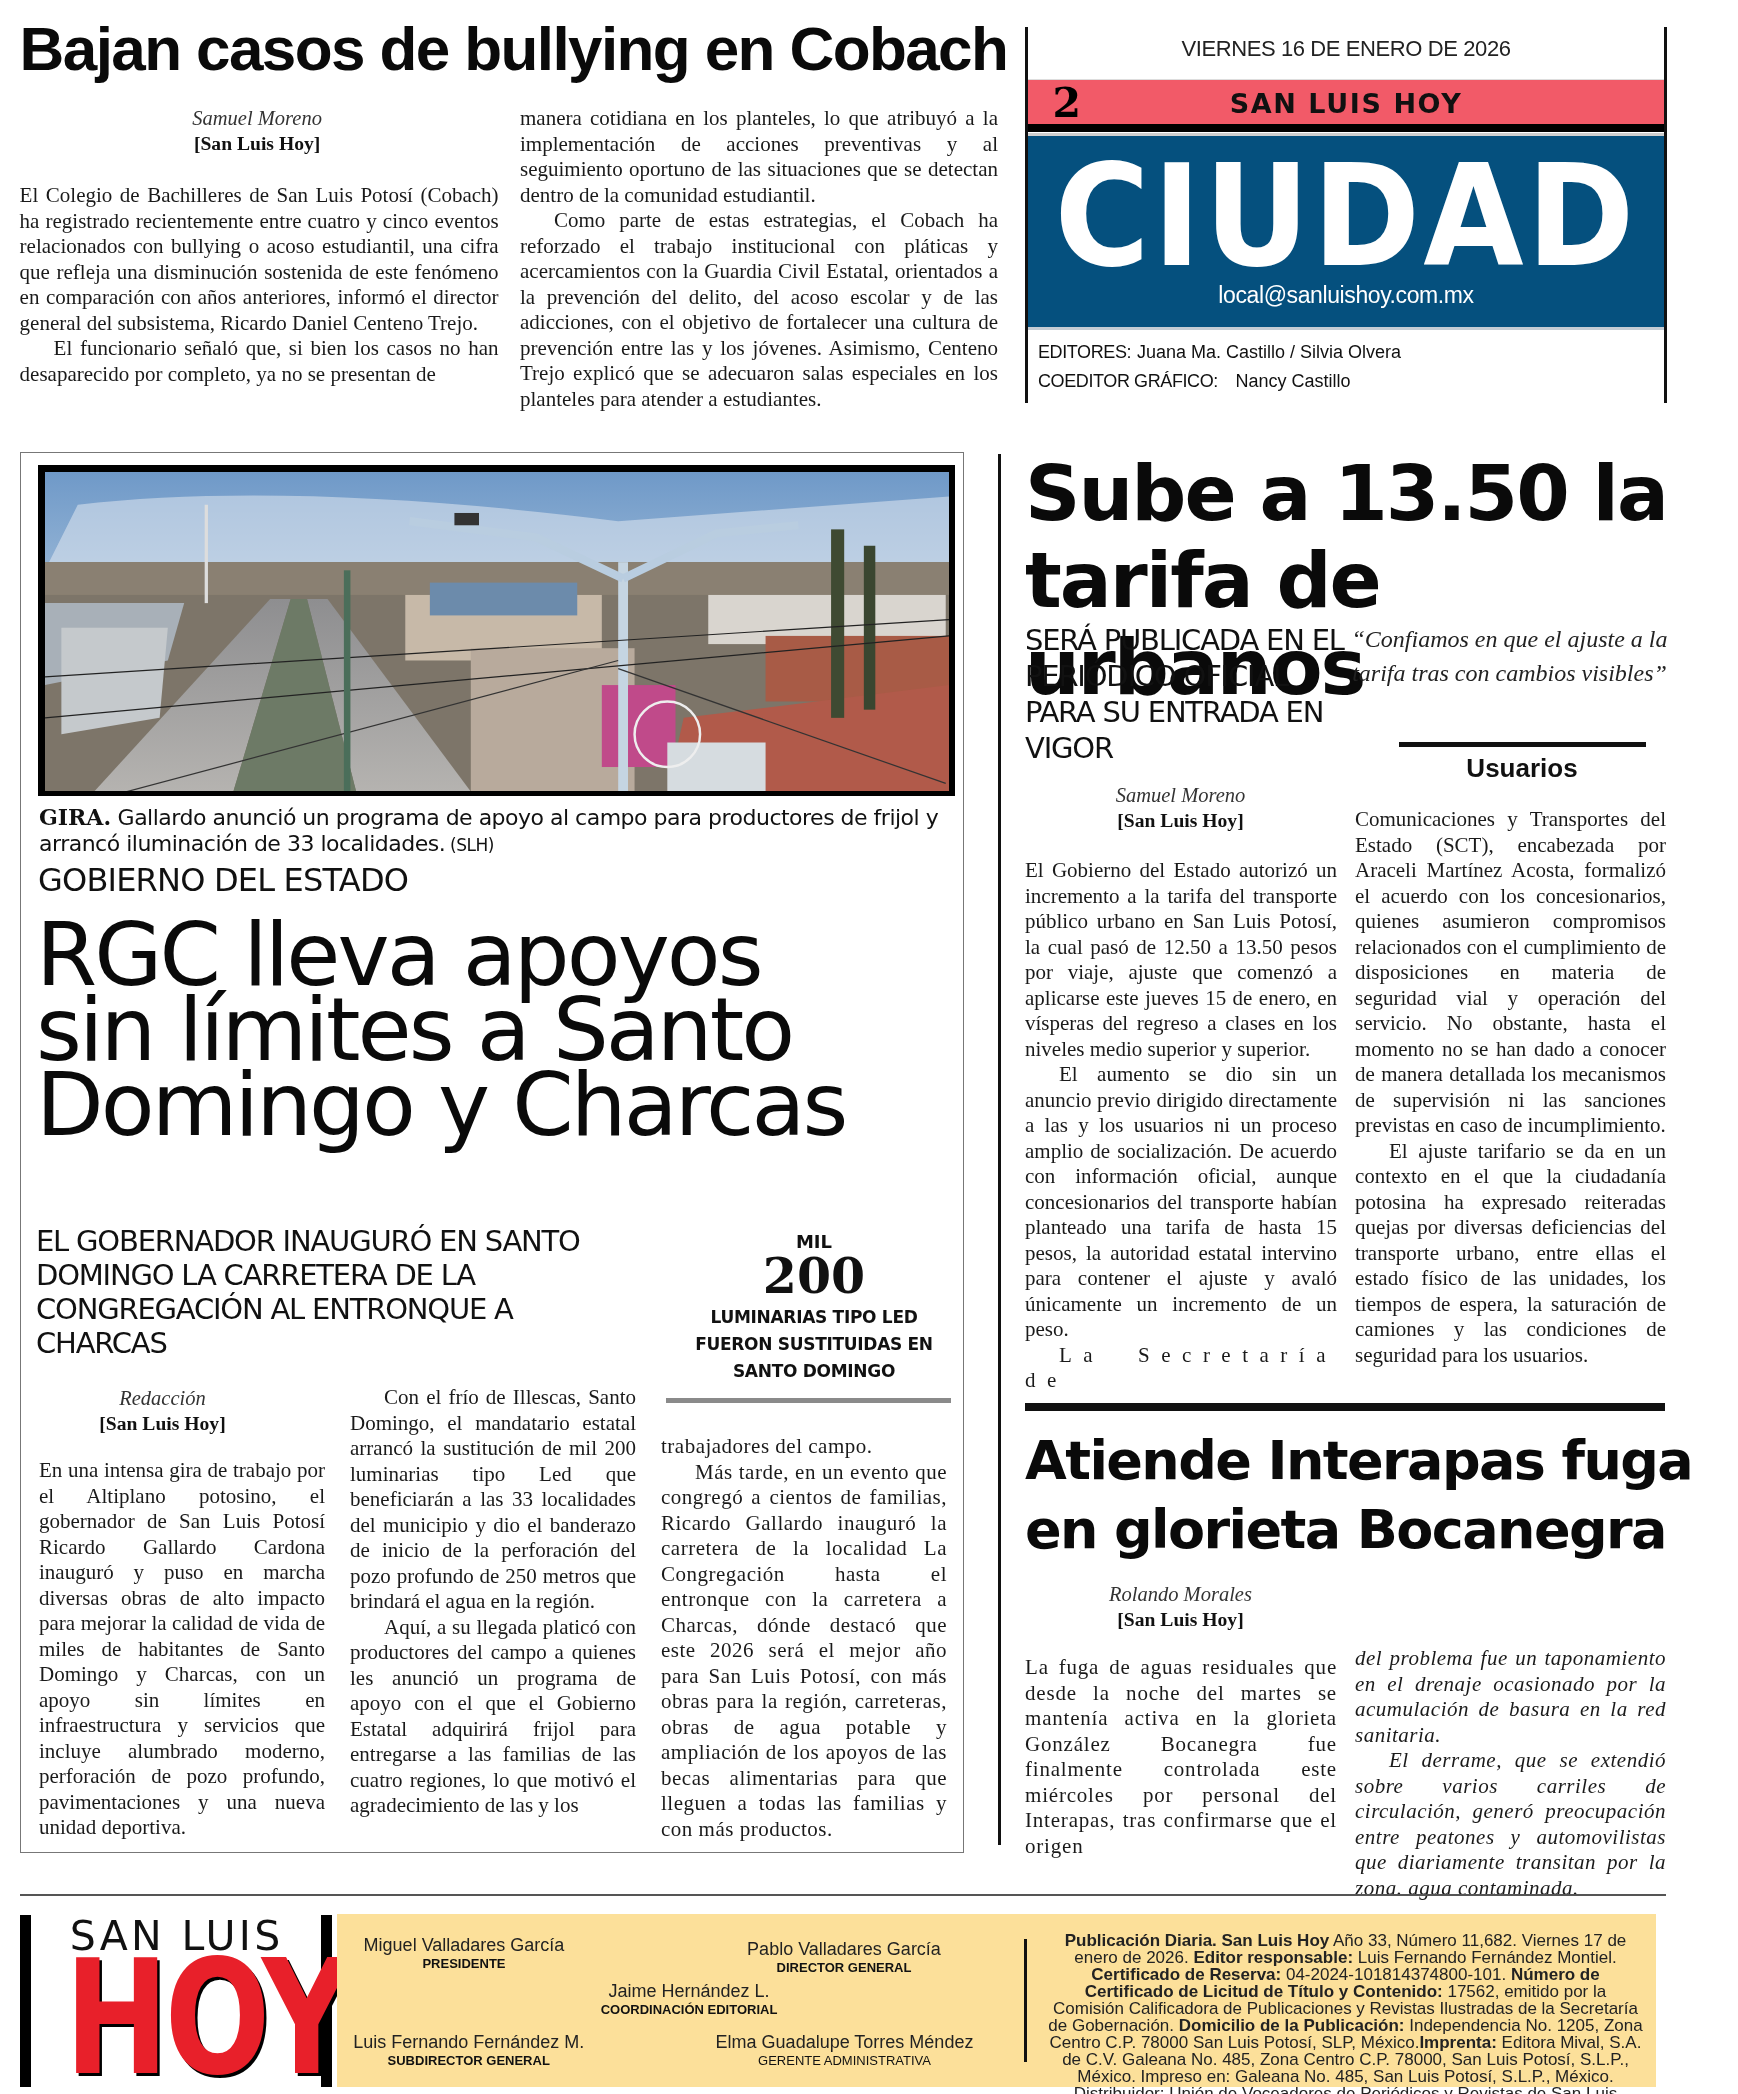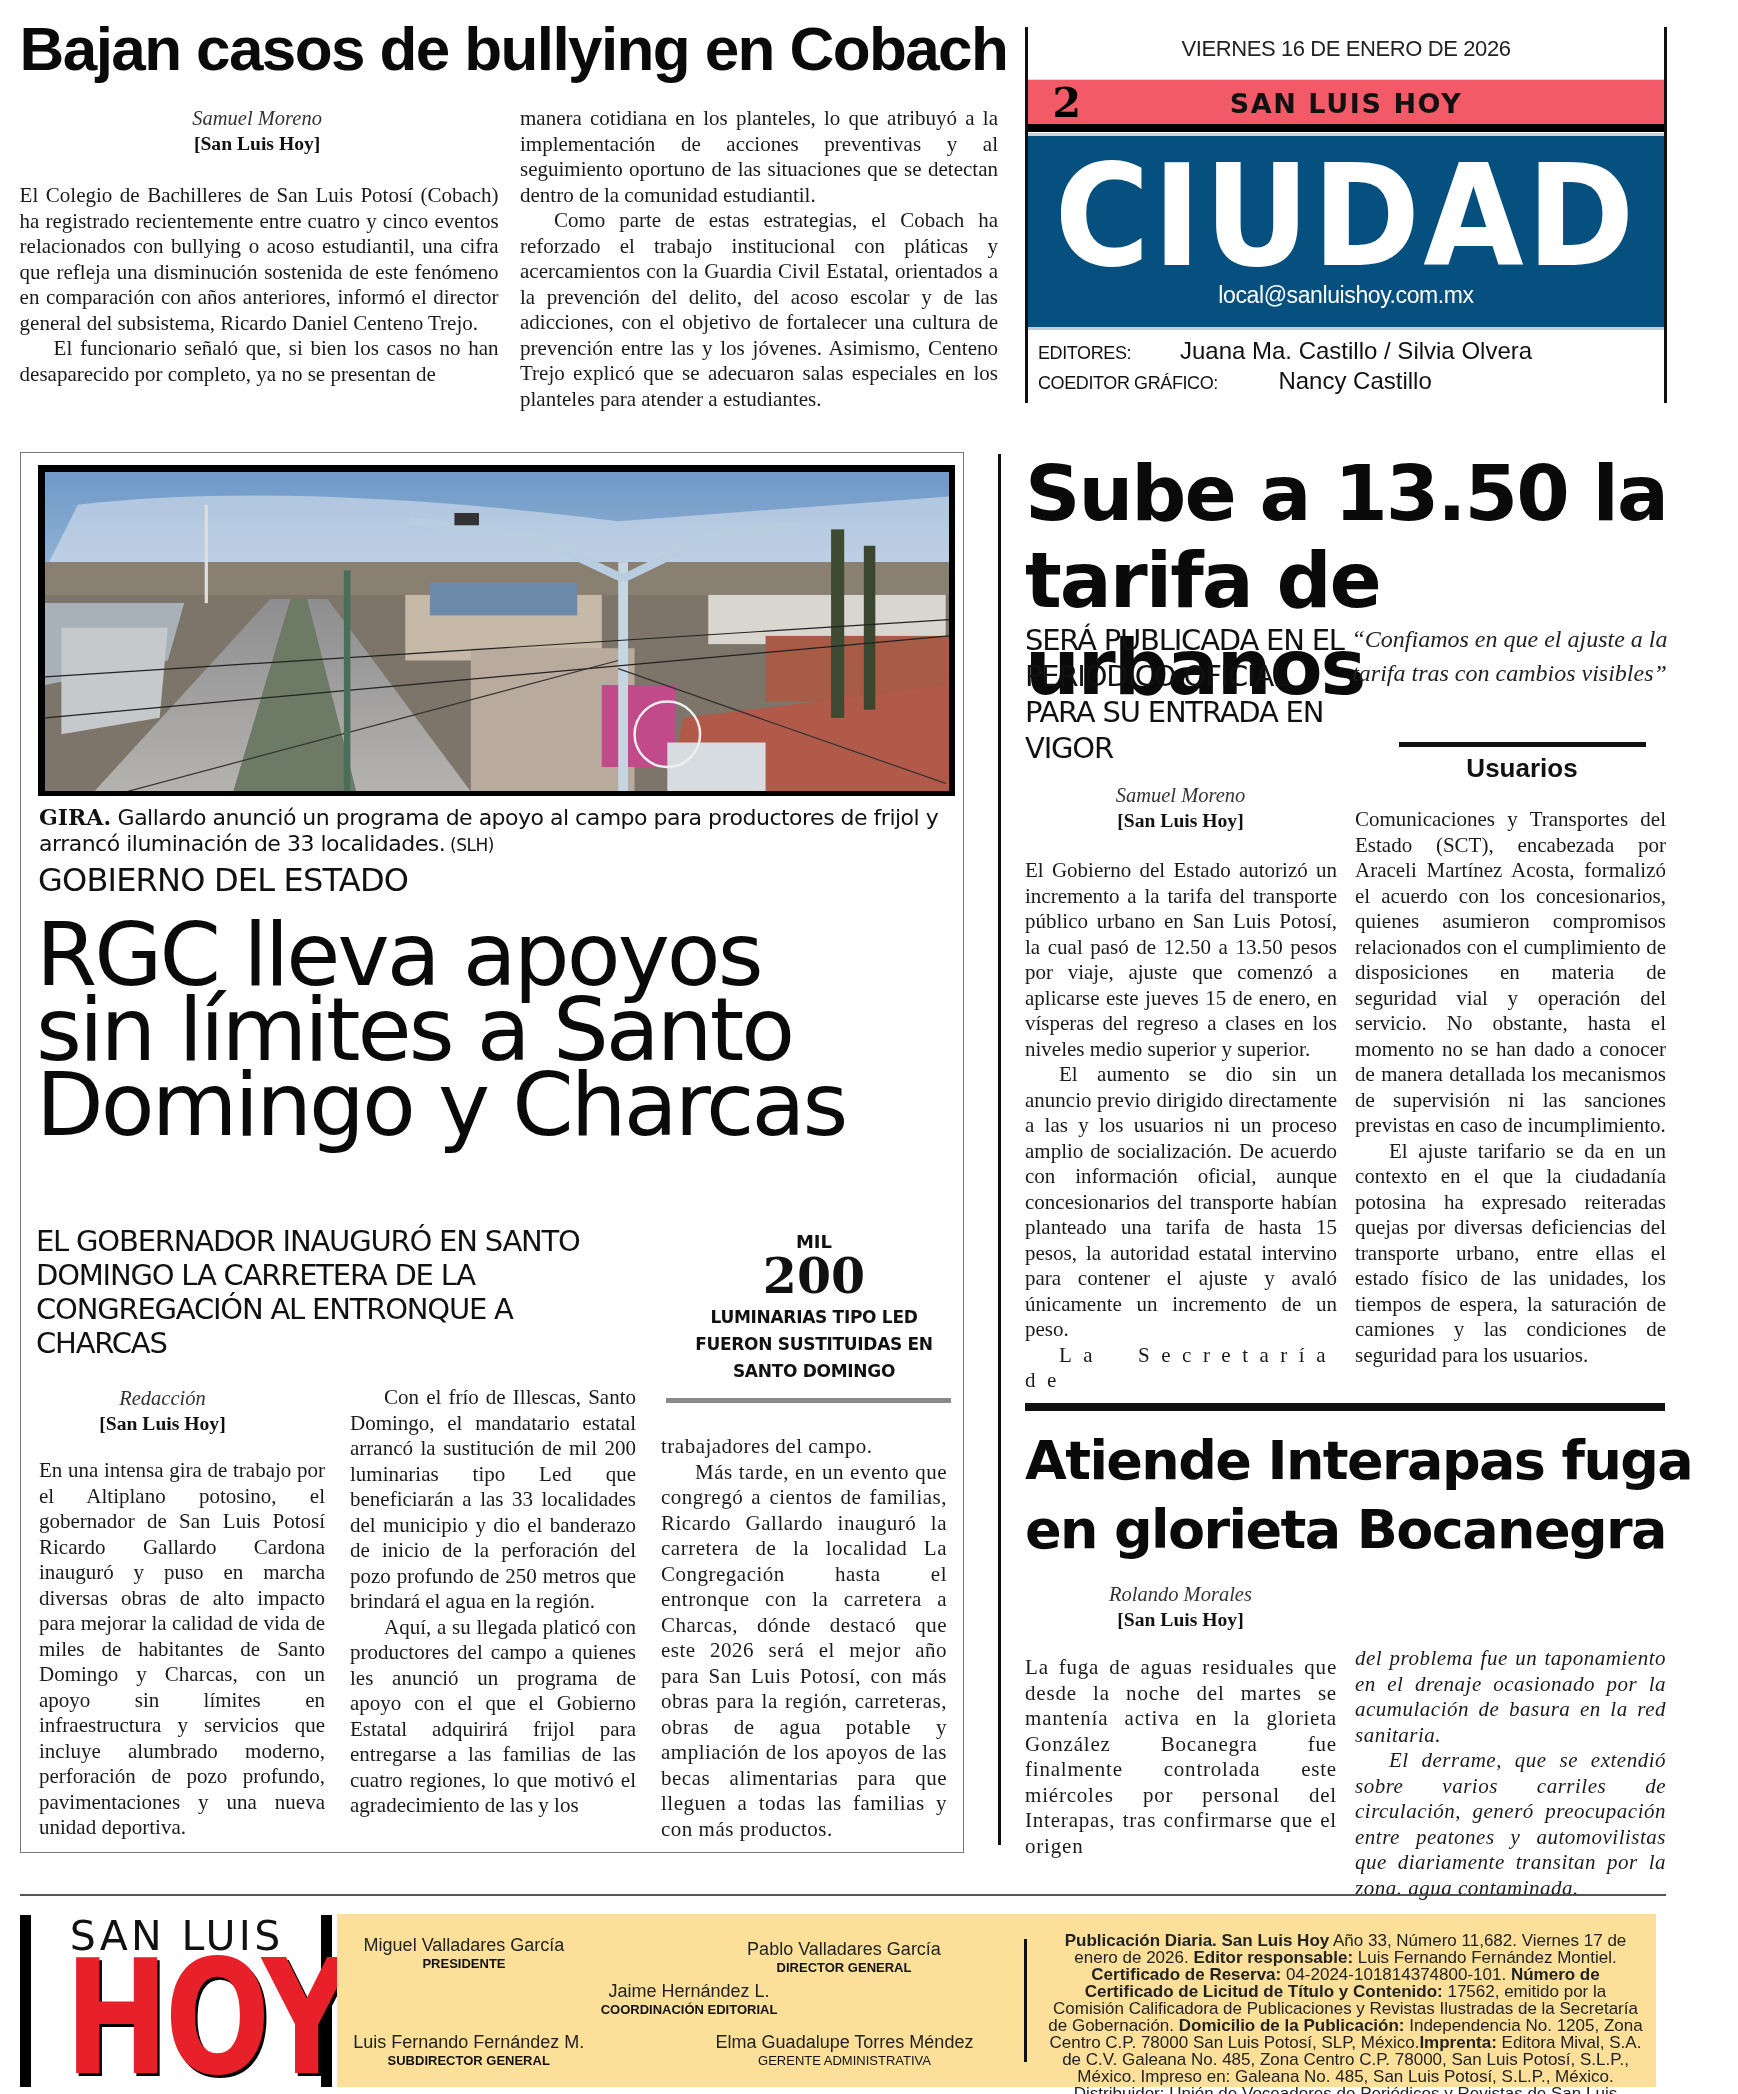--- a/index.html
+++ b/index.html
@@ -30,21 +30,21 @@
     .page-num { position: absolute; left: 24.5px; top: 3.3px; font-size: 41px; font-weight: bold; color: #000; font-family: "DejaVu Serif", serif; line-height: 41px; }
     .brand-pink { position: absolute; left: 0; width: 636px; top: 8.2px; text-align: center; font-size: 27px; font-weight: bold; letter-spacing: 1.6px; color: #111; font-family: "DejaVu Sans", sans-serif; }
     .black-bar { position: absolute; left: 1028px; top: 124px; width: 636px; height: 8.2px; background: #000; }
     .grey-line { position: absolute; left: 1028px; top: 133px; width: 636px; height: 3.3px; background: #cfcfcf; }
     .blue-block { position: absolute; left: 1028px; top: 136px; width: 636px; height: 191px; background: #05507e; }
     .ciudad { position: absolute; left: 0; width: 636px; top: 9.8px; text-align: center; color: #fff; font-family: "DejaVu Sans", sans-serif; font-weight: bold; font-size: 141px; letter-spacing: 3.3px; line-height: 141px; transform: scaleX(0.92); }
     .email { position: absolute; left: 0; width: 636px; top: 146px; text-align: center; color: #fff; font-size: 23px; letter-spacing: -0.4px; }
     .blue-bottom-line { position: absolute; left: 1028px; top: 327px; width: 636px; height: 3.3px; background: #c4ccd4; }
     .editors { position: absolute; left: 1038px; top: 337px; font-size: 21px; color: #111; line-height: 27px; }
     .editors .lbl { font-size: 18px; letter-spacing: -0.4px; }
-    .editors .nm { font-size: 24px; margin-left: 43px; }
+    .editors .nm { font-size: 18px; }
 
     
     .main-box { position: absolute; left: 19.6px; top: 452px; width: 944px; height: 1401px; border: 1.6px solid #777; }
     .photo { position: absolute; left: 38px; top: 465px; width: 917px; height: 331px; background: #000; padding: 6.5px 6.5px 4.9px 6.5px; }
     .photo svg { display: block; width: 100%; height: 100%; }
 
     .caption { position: absolute; left: 39px; top: 804px; width: 917px; font-size: 22px; line-height: 26px; color: #111; font-family: "DejaVu Sans", sans-serif; letter-spacing: -0.5px; }
     .caption .lead { font-weight: bold; font-family: "DejaVu Serif", serif; letter-spacing: 0; }
     .caption .credit { font-size: 17px; }
 

